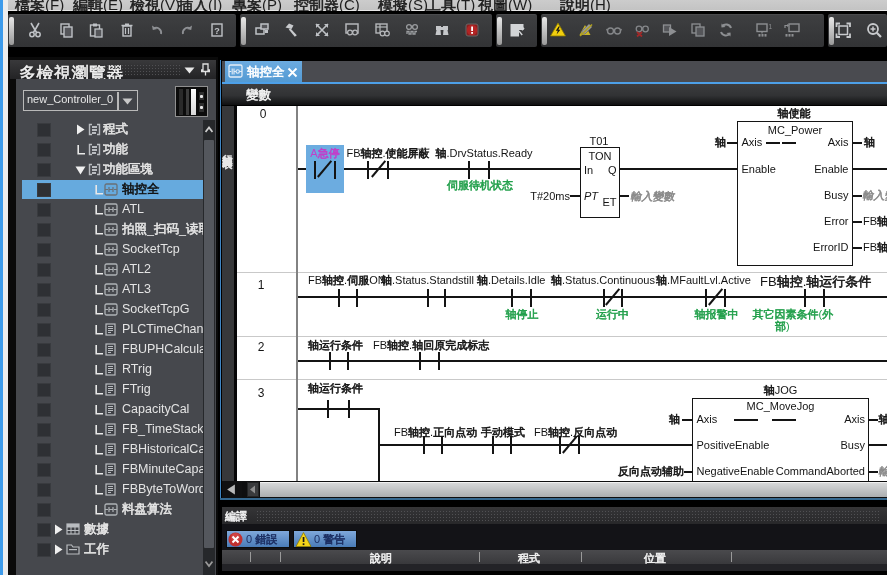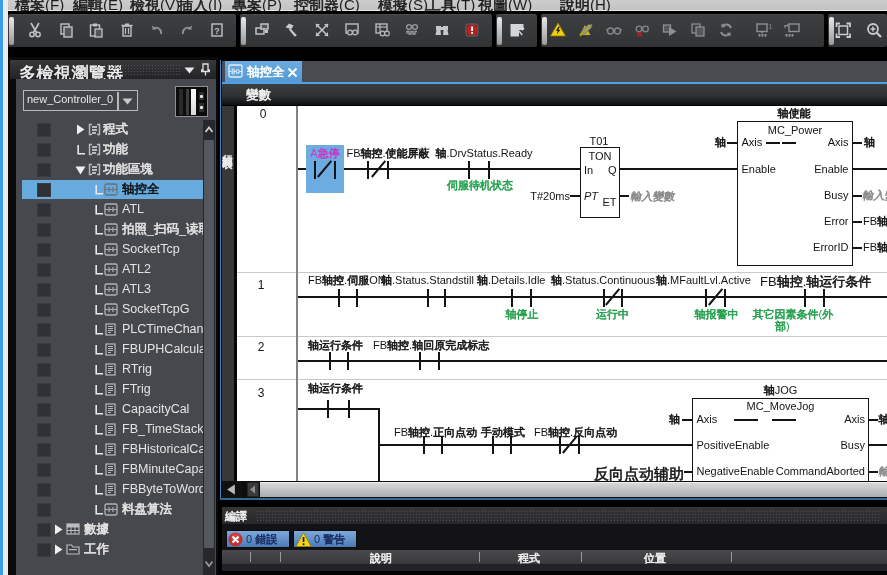--- a/index.html
+++ b/index.html
@@ -577,21 +577,21 @@
 <div style="position:absolute;left:628.5px;top:307.5px;font-size:11px;color:#141414;white-space:nowrap;transform:translateX(-100%);">Axis</div>
 <div style="position:absolute;left:628.5px;top:333.5px;font-size:11px;color:#141414;white-space:nowrap;transform:translateX(-100%);">Busy</div>
 <div style="position:absolute;left:628.5px;top:359.5px;font-size:11px;color:#141414;white-space:nowrap;transform:translateX(-100%);">CommandAborted</div>
 <div style="position:absolute;left:445.5px;top:313.5px;width:10px;height:1.6px;background:#141414"></div>
 <div style="position:absolute;left:497.5px;top:313.5px;width:24px;height:1.6px;background:#141414"></div>
 <div style="position:absolute;left:535.5px;top:313.5px;width:24px;height:1.6px;background:#141414"></div>
 <div style="position:absolute;left:632.5px;top:313.5px;width:9px;height:1.6px;background:#141414"></div>
 <div style="position:absolute;left:443.5px;top:307.5px;font-size:11px;color:#141414;white-space:nowrap;transform:translateX(-100%);"><b>轴</b></div>
 <div style="position:absolute;left:642px;top:307.5px;font-size:11px;color:#141414;white-space:nowrap;"><b>轴</b></div>
 <div style="position:absolute;left:632.5px;top:338.5px;width:18px;height:1.6px;background:#141414"></div>
-<div style="position:absolute;left:447.5px;top:359.5px;font-size:15px;color:#141414;white-space:nowrap;transform:translateX(-100%);"><b>反向点动辅助</b></div>
+<div style="position:absolute;left:447.5px;top:359.5px;font-size:11px;color:#141414;white-space:nowrap;transform:translateX(-100%);"><b>反向点动辅助</b></div>
 <div style="position:absolute;left:447.5px;top:365.5px;width:8px;height:1.6px;background:#141414"></div>
 <div style="position:absolute;left:632.5px;top:365.5px;width:9px;height:1.6px;background:#141414"></div>
 <div style="position:absolute;left:642.5px;top:359.5px;font-size:11px;color:#8a8a8a;white-space:nowrap;transform:skewX(-10deg)"><b>輸</b></div>
 </div>
 <div style="left:221.5px;top:481.2px;width:20px;height:16.8px;background:#101011"></div>
 <svg style="left:226px;top:484px" width="10" height="11" viewBox="0 0 9 10">
     <path d="M8 0.5 L1 5 L8 9.5 Z" fill="#b9b9b9"></path>
   </svg>
 <div style="left:241.5px;top:481.2px;width:645.5px;height:17px;background:#0e0e0f"></div>
 <div style="left:246.5px;top:482px;width:12.5px;height:14.6px;background:#3a3b3d;border:1px solid #232425"></div>

